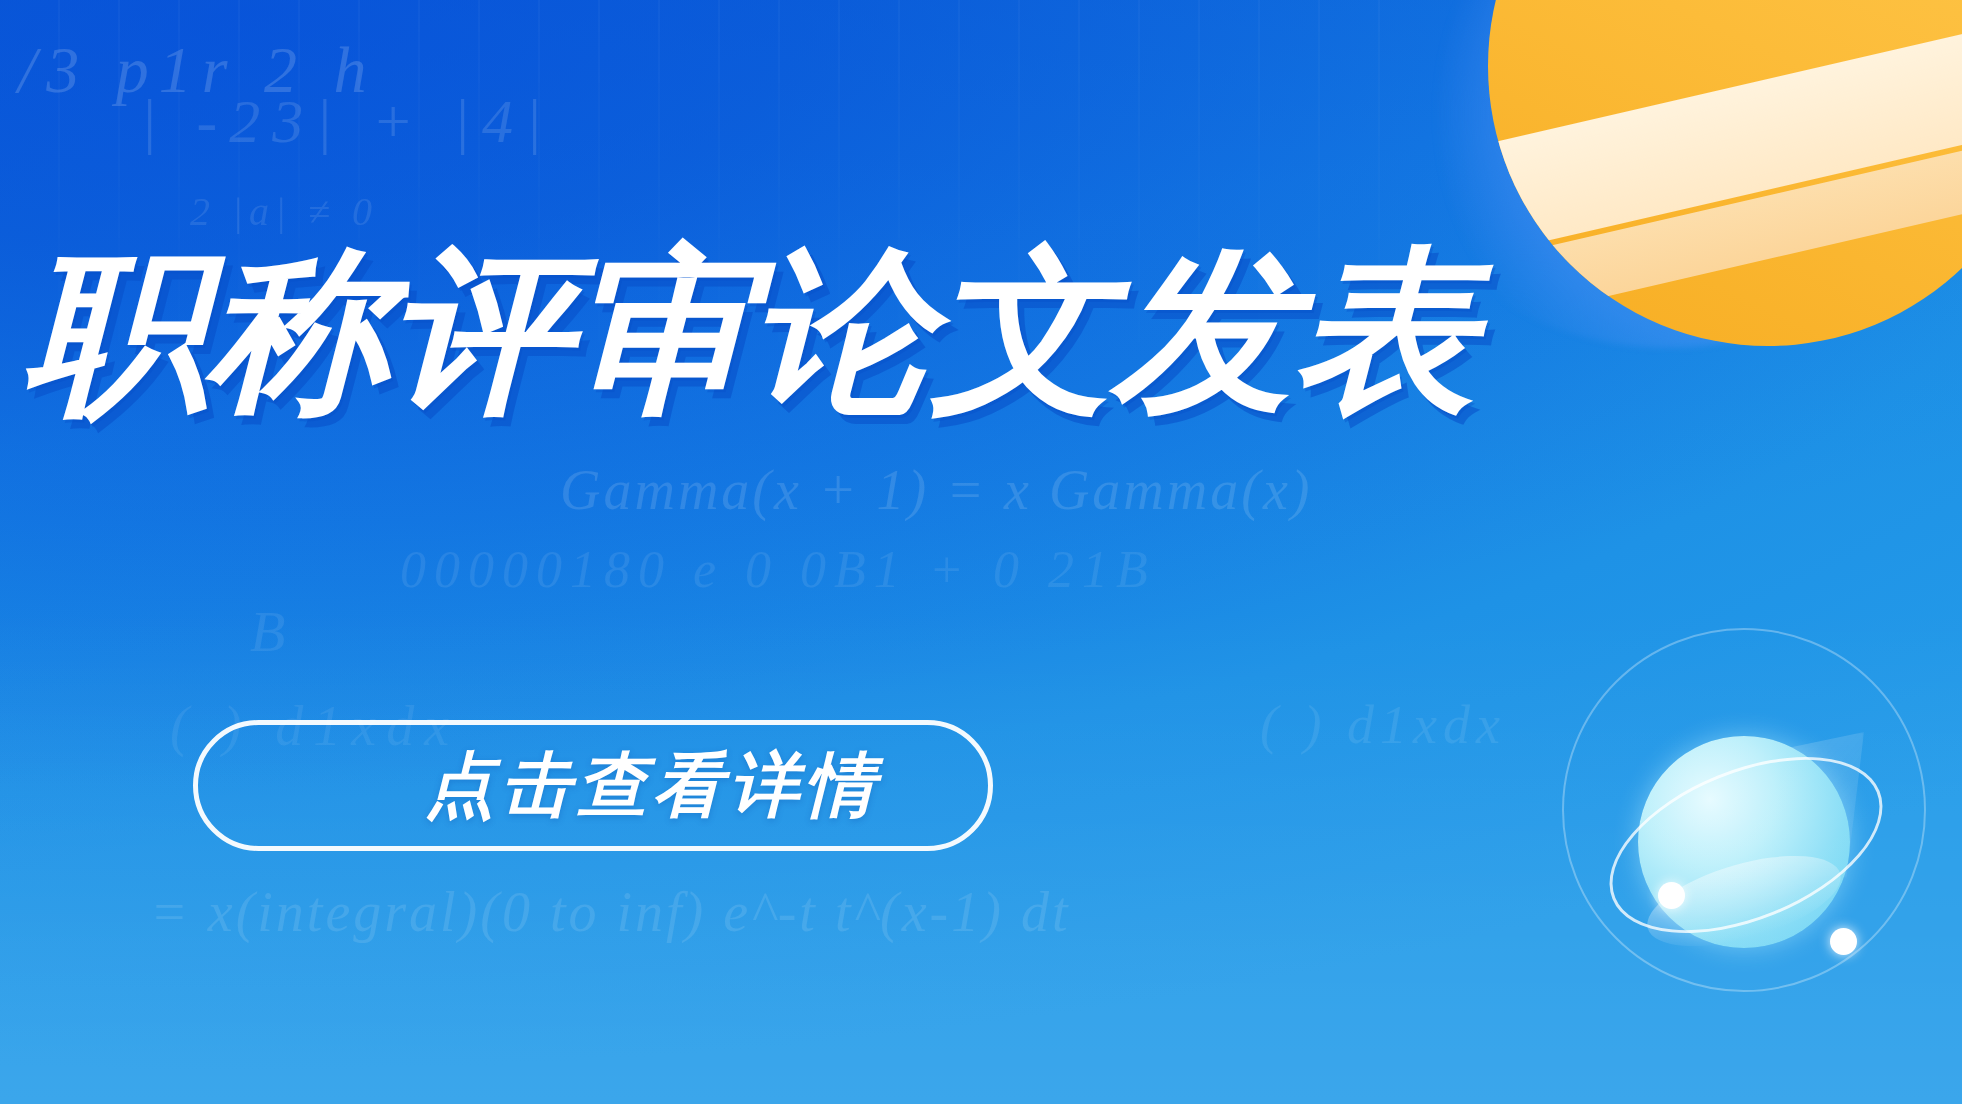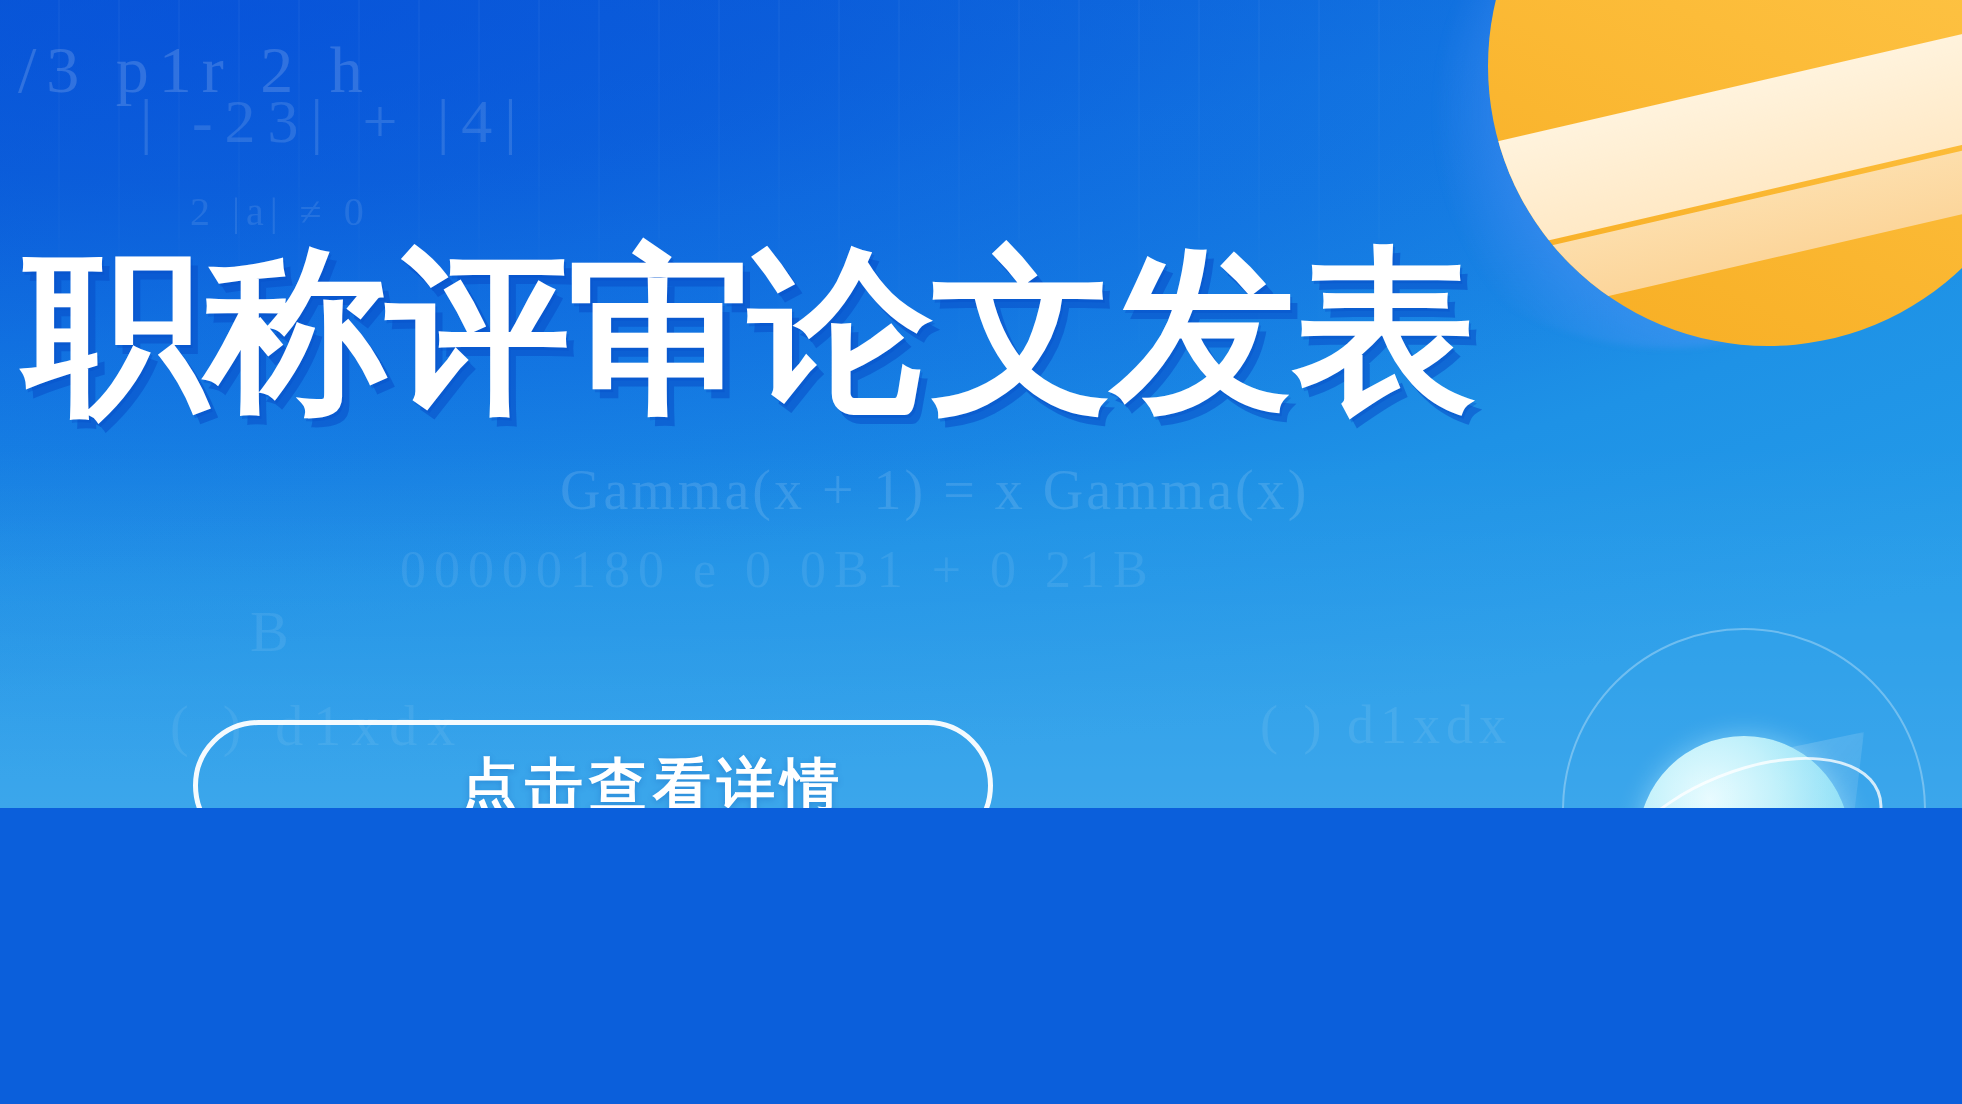--- a/index.html
+++ b/index.html
@@ -1,24 +1,25 @@
 <!DOCTYPE html>
 <html><head>
 <meta charset="utf-8">
 <style>
   html,body{margin:0;padding:0;background:#0b5fdb;}
   *{box-sizing:border-box;}
 
   #banner{
     position:relative;
-    width:1962px;height:808px;
+    width:1962px;height:1104px;
     overflow:hidden;
     font-family:"Liberation Sans","DejaVu Sans",sans-serif;
     background:
       radial-gradient(130% 95% at 12% 2%, #0a5ae0 0%, #0d63dd 22%, #1479e2 48%, #1e92e6 74%, #259ce9 100%);
+    font-style: italic;
   }
 
   
   .sheen-a{
     position:absolute;inset:0;
     background:linear-gradient(168deg, rgba(6,78,210,.55) 0%, rgba(10,95,222,.18) 30%, rgba(255,255,255,0) 58%);
     pointer-events:none;
   }
   .sheen-b{
     position:absolute;inset:0;
@@ -135,21 +136,21 @@
   
   .cta{
     position:absolute;left:193px;top:720px;width:800px;height:131px;
     border:5px solid rgba(255,255,255,.95);
     border-radius:66px;
     display:flex;align-items:center;justify-content:center;
     background:transparent;
     cursor:pointer;
   }
   .cta-label{
-    font-size:58px;
+    font-size:70px;
     font-weight:bold;
     color:#ffffff;
     letter-spacing:6px;
     padding-left:120px;
     white-space:nowrap;
     text-shadow:0 2px 6px rgba(0,60,160,.25);
   }
 </style>
 </head>
 <body>

